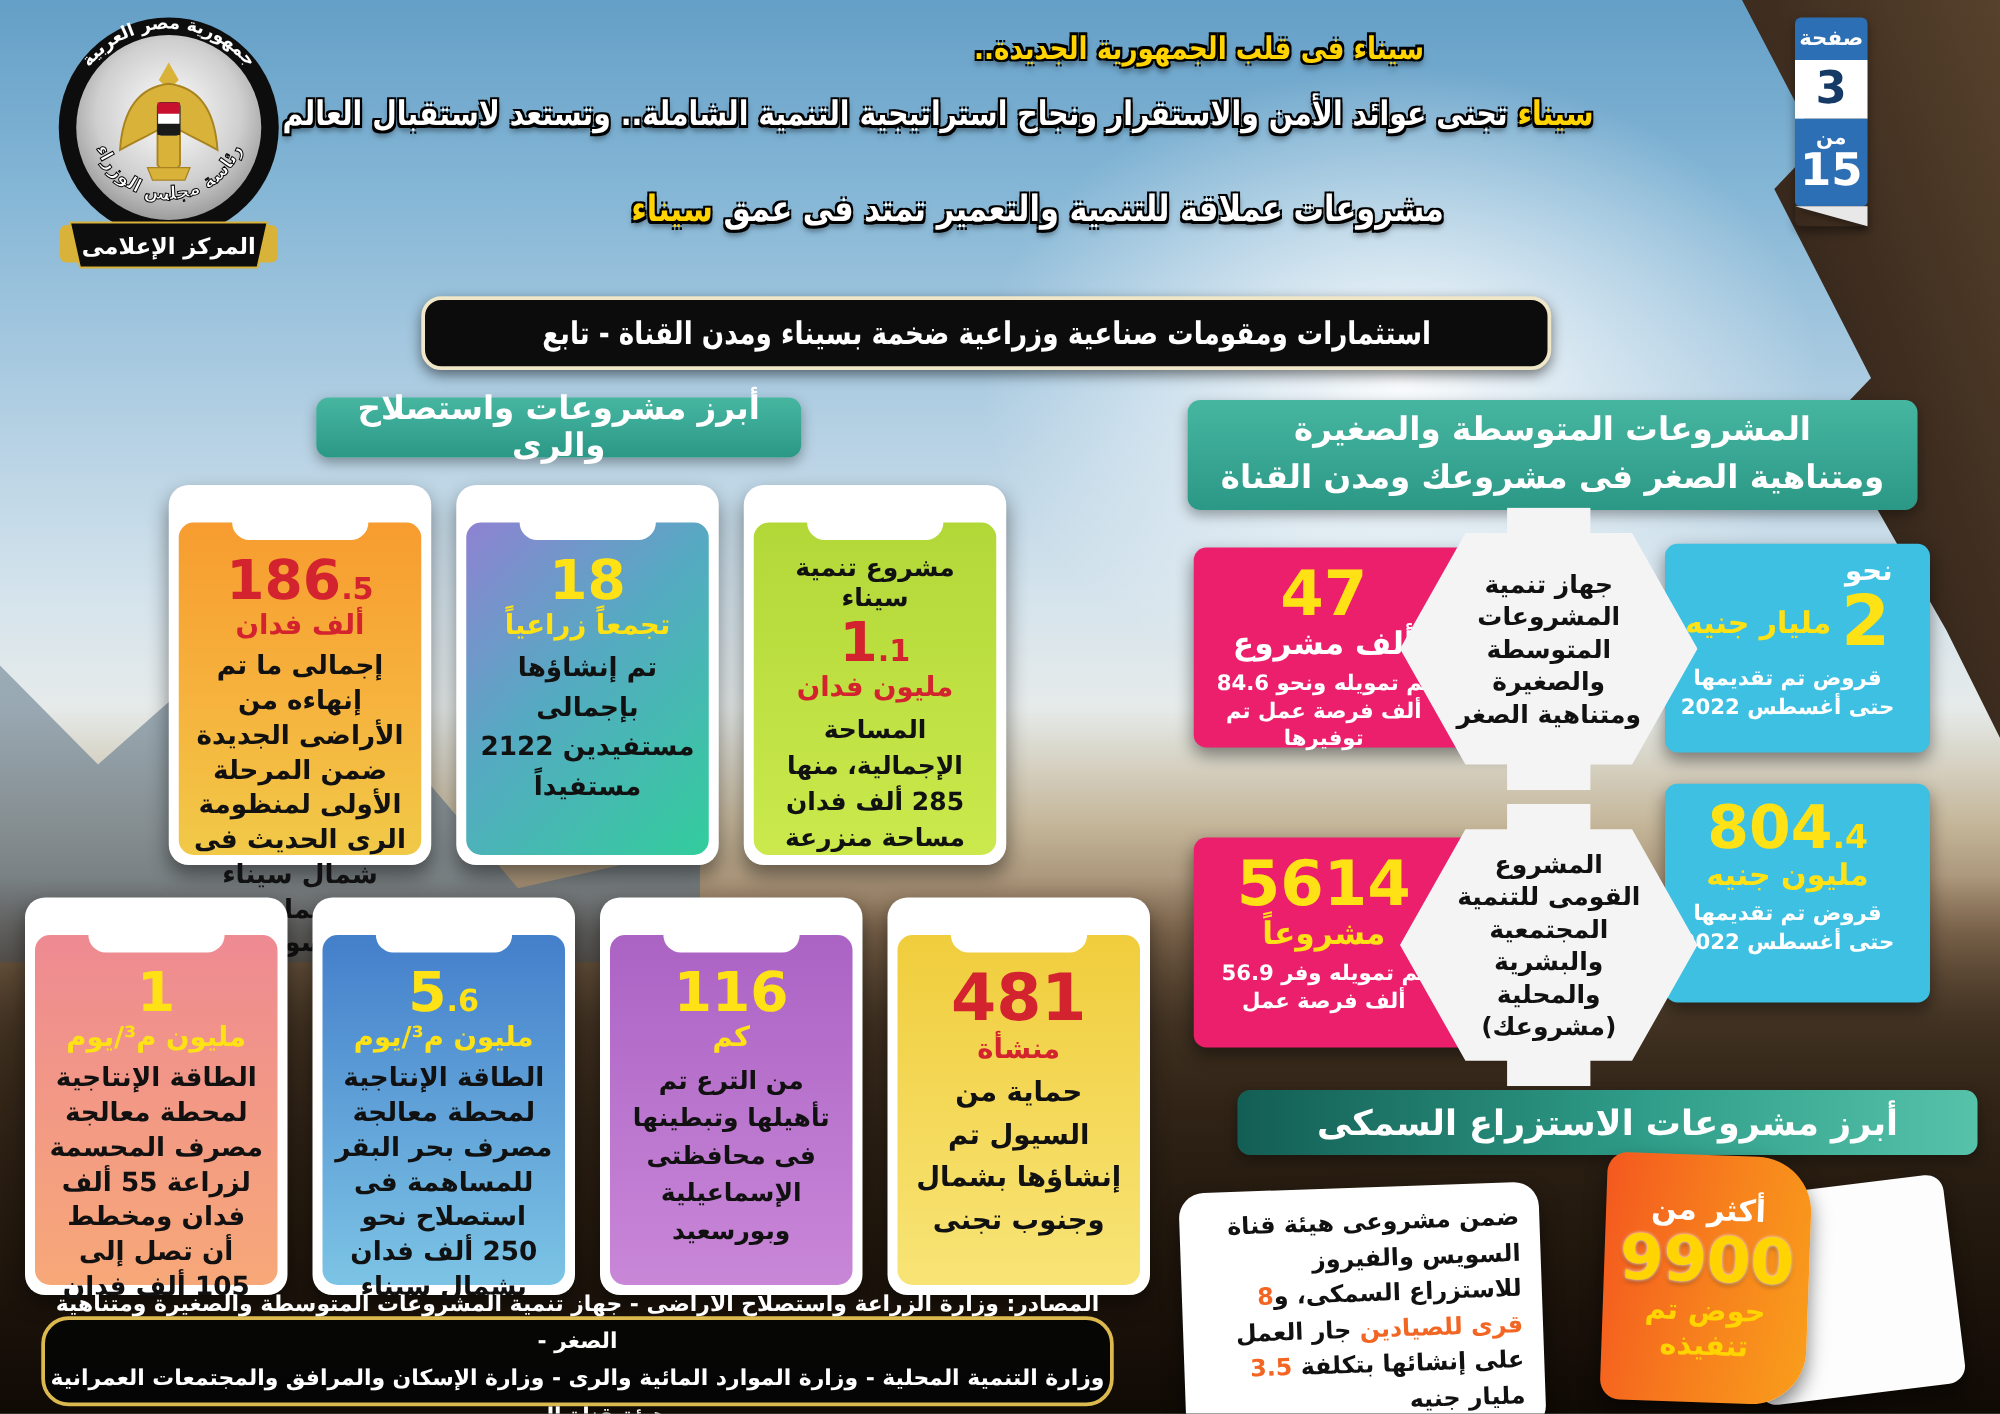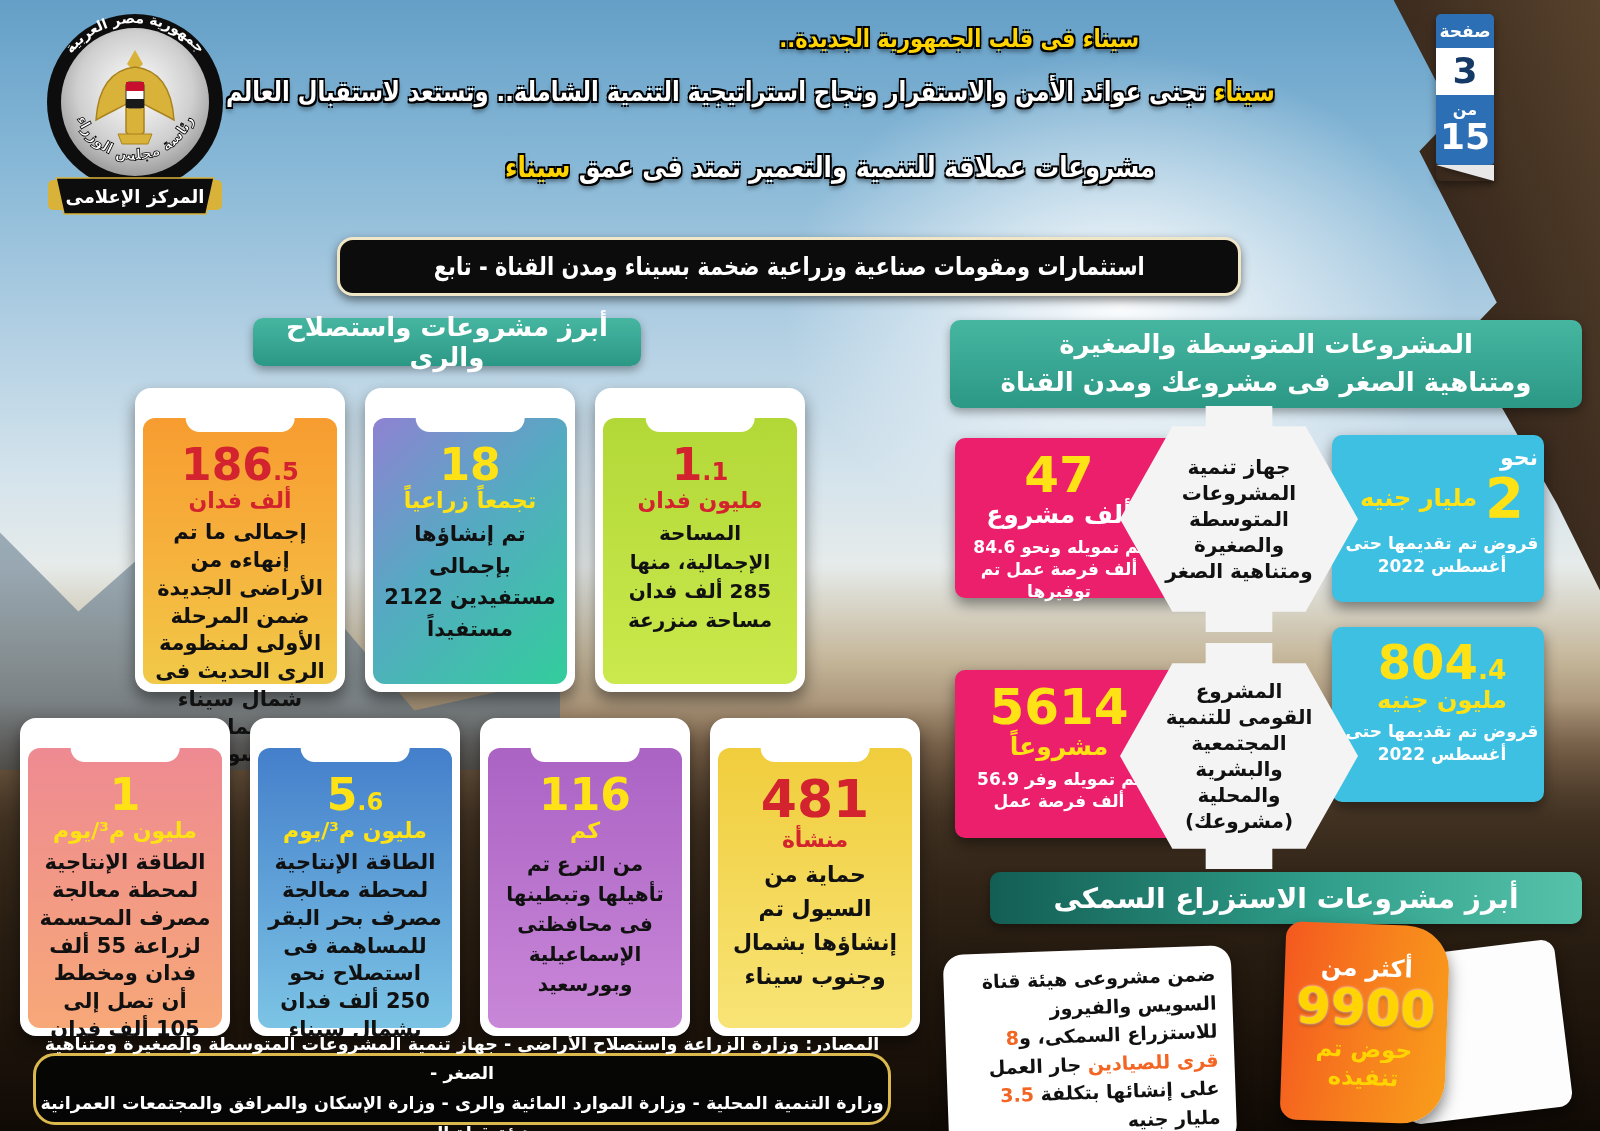--- a/index.html
+++ b/index.html
@@ -39,21 +39,21 @@
   .pt-white{background:#fff;color:#153a66;font-size:36px;font-weight:bold;text-align:center;padding:2px 0 4px;}
   .pt-blue-b{background:#2d6fb4;color:#fff;text-align:center;padding:5px 0 10px;border-radius:0 0 4px 4px;}
   .pt-blue-b .of{font-size:16px;font-weight:bold;display:block;}
   .pt-blue-b .tot{font-size:36px;font-weight:bold;display:block;line-height:1;}
   .pt-curl{width:0;height:0;border-left:58px solid transparent;border-top:16px solid #e8e8e8;filter:drop-shadow(0 3px 2px rgba(0,0,0,.3));}
   
   .teal-bar{position:absolute;border-radius:10px;display:flex;flex-direction:column;align-items:center;
     justify-content:center;background:linear-gradient(180deg,#46b6a1 0%,#2b9885 100%);
     box-shadow:0 4px 10px rgba(0,0,0,.35);color:#fff;font-weight:bold;direction:rtl;text-align:center;}
   .agri-header{top:318px;left:253px;width:388px;height:48px;font-size:26px;}
-  .sme-header{top:320px;left:950px;width:632px;height:88px;font-size:26px;line-height:1.45;}
+  .sme-header{top:320px;left:950px;width:584px;height:88px;font-size:26px;line-height:1.45;}
   .fish-header{top:872px;left:990px;width:592px;height:52px;font-size:28px;
     background:linear-gradient(90deg,#135e54 0%,#2f9d89 55%,#56c2aa 100%);}
   
   .card{position:absolute;background:#fff;border-radius:16px;padding:30px 8px 8px;
     box-shadow:0 8px 16px rgba(0,0,0,.45);box-sizing:border-box;width:210px;}
   .card-body{position:relative;border-radius:12px;height:100%;box-sizing:border-box;
     padding:24px 10px 10px;text-align:center;direction:rtl;}
   .notch{position:absolute;top:-1px;left:50%;transform:translateX(-50%);width:56%;height:15px;
     background:#fff;border-radius:0 0 14px 14px;}
   .g-orange{background:linear-gradient(180deg,#f79c30 0%,#f6b13c 50%,#f1c948 100%);}
@@ -75,21 +75,21 @@
     padding:12px 104px 10px 12px;color:#fff;}
   .pink-card .val{font-size:50px;font-weight:800;line-height:1;color:#ffe215;}
   .pink-card .unit{font-size:25px;font-weight:800;line-height:1.2;}
   .pink-card .desc{font-size:17px;font-weight:bold;line-height:1.3;margin-top:6px;}
   .hexagon{position:absolute;width:238px;height:226px;background:#f4f4f4;z-index:3;
     clip-path:polygon(0% 50%,22% 9%,36% 9%,36% 0%,64% 0%,64% 9%,78% 9%,100% 50%,78% 91%,64% 91%,64% 100%,36% 100%,36% 91%,22% 91%);
     display:flex;align-items:center;justify-content:center;direction:rtl;text-align:center;
     font-size:20px;font-weight:800;color:#111;line-height:1.3;padding:0 38px;box-sizing:border-box;}
   .cyan-card{position:absolute;width:212px;background:#3dc0e2;border-radius:10px;z-index:2;
     box-shadow:0 6px 14px rgba(0,0,0,.45);direction:rtl;box-sizing:border-box;
-    padding:10px 2px 10px 10px;color:#fff;text-align:center;}
+    padding:10px 26px 10px 10px;color:#fff;text-align:center;}
   .cyan-card .pre{font-size:22px;font-weight:800;text-align:right;margin:0 4px 0 0;}
   .cyan-card .bigline{display:flex;align-items:center;justify-content:center;gap:8px;direction:rtl;}
   .cyan-card .val{font-size:56px;font-weight:800;line-height:1;color:#ffe215;}
   .cyan-card .val2{font-size:48px;font-weight:800;line-height:1.05;color:#ffe215;}
   .cyan-card .unit{font-size:24px;font-weight:800;color:#ffe215;line-height:1.1;}
   .cyan-card .desc{font-size:17px;font-weight:bold;line-height:1.35;margin-top:6px;}
   
   .bubble{position:absolute;left:946px;top:950px;width:288px;min-height:158px;background:#fff;
     border-radius:20px;transform:rotate(-2deg);box-shadow:0 8px 16px rgba(0,0,0,.5);
     padding:14px 16px;box-sizing:border-box;direction:rtl;text-align:right;
@@ -199,20 +199,21 @@
     <div class="card-body g-mix">
         <div class="notch"></div>
       <div class="val c-yel">18</div>
       <div class="unit c-yel">تجمعاً زراعياً</div>
       <div class="desc" style="font-size:21px;line-height:1.5;">تم إنشاؤها بإجمالى مستفيدين 2122 مستفيداً</div>
     </div>
   </div>
   <div class="card" style="left:595px;top:388px;height:304px;">
     <div class="card-body g-lime">
         <div class="notch"></div>
+      <div class="pre">مشروع تنمية سيناء</div>
       <div class="val c-red">1<span class="dec">.1</span></div>
       <div class="unit c-red">مليون فدان</div>
       <div class="desc" style="font-size:20px;line-height:1.45;">المساحة الإجمالية، منها 285 ألف فدان مساحة منزرعة</div>
     </div>
   </div>
 
   <div class="card" style="left:20px;top:718px;height:318px;">
     <div class="card-body g-salmon">
         <div class="notch"></div>
       <div class="val c-yel">1</div>
@@ -234,21 +235,21 @@
       <div class="val c-yel">116</div>
       <div class="unit c-yel">كم</div>
       <div class="desc" style="font-size:20px;line-height:1.5;">من الترع تم تأهيلها وتبطينها فى محافظتى الإسماعيلية وبورسعيد</div>
     </div>
   </div>
   <div class="card" style="left:710px;top:718px;height:318px;">
     <div class="card-body g-gold">
         <div class="notch"></div>
       <div class="val c-red" style="font-size:52px;">481</div>
       <div class="unit c-red">منشأة</div>
-      <div class="desc" style="font-size:22px;line-height:1.55;">حماية من السيول تم إنشاؤها بشمال وجنوب سيناء</div>
+      <div class="desc" style="font-size:22px;line-height:1.55;">حماية من السيول تم إنشاؤها بشمال وجنوب تجنى</div>
     </div>
   </div>
 
   <div class="teal-bar sme-header">
     <span>المشروعات المتوسطة والصغيرة</span>
     <span>ومتناهية الصغر فى مشروعك ومدن القناة</span>
   </div>
 
   <div class="pink-card" style="left:955px;top:438px;height:160px;">
     <div class="val">47</div>

